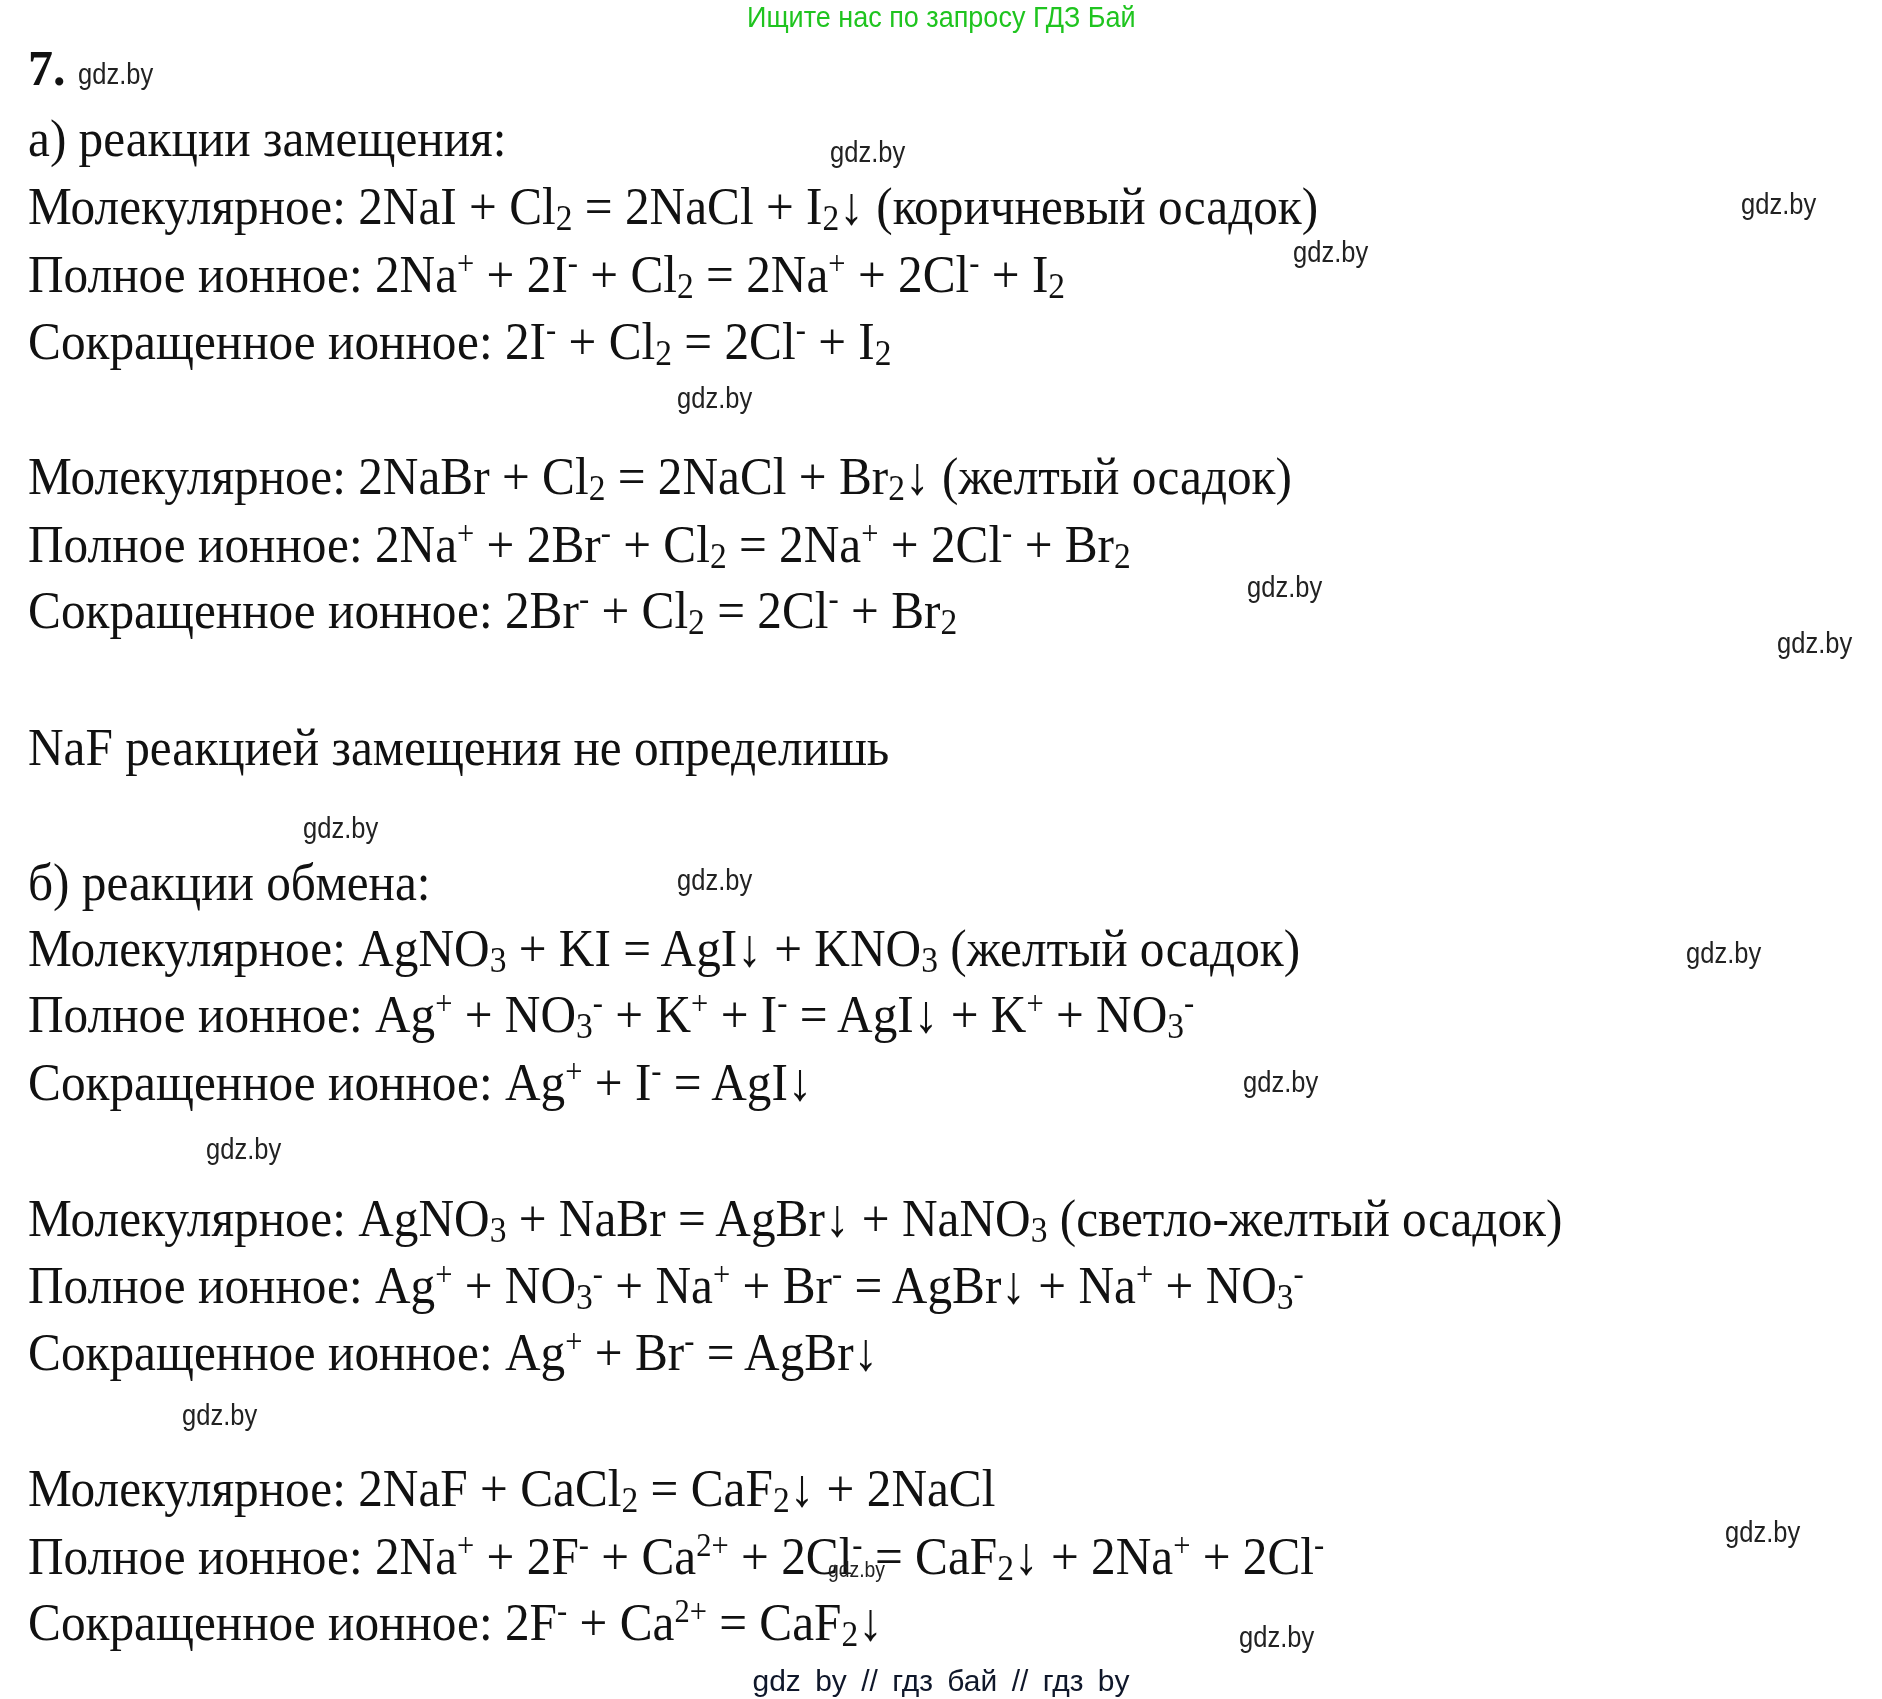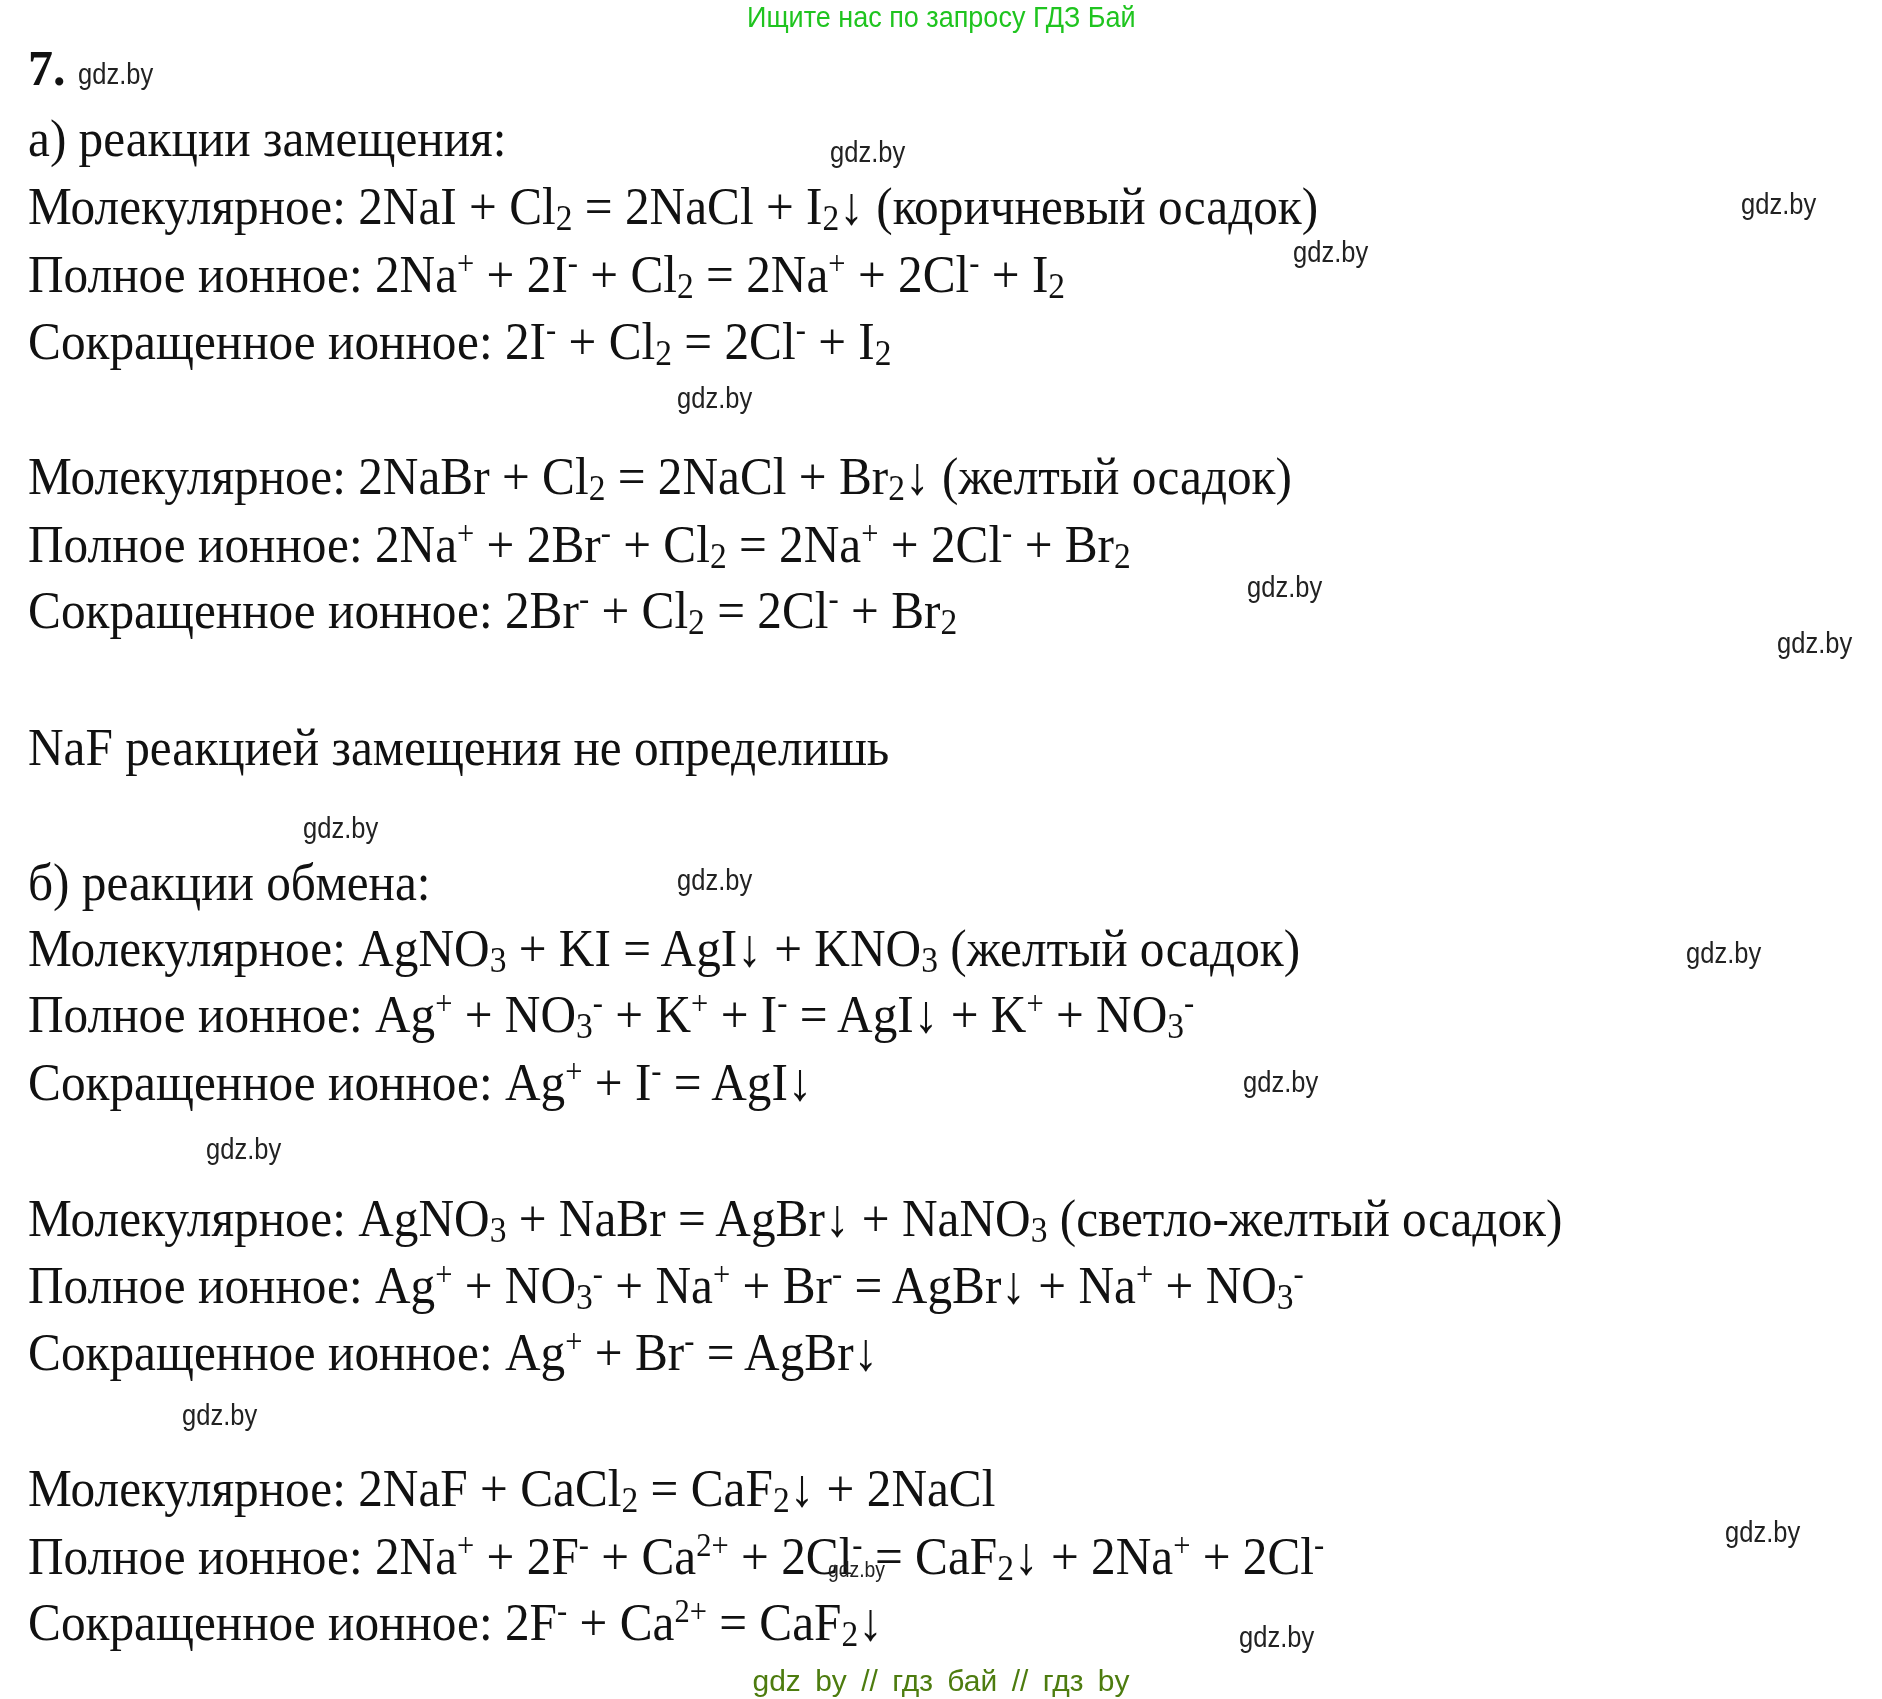--- a/index.html
+++ b/index.html
@@ -20,21 +20,21 @@
   }
   .line sub { font-size: 0.68em; vertical-align: -0.18em; line-height: 0; }
   .line sup { font-size: 0.62em; vertical-align: 0.55em; line-height: 0; }
   .wm {
     position: absolute; font-family: "Liberation Sans", sans-serif; font-size: 29px; line-height: 32px;
     color: #222; white-space: nowrap; transform: scaleX(0.88); transform-origin: 0 0;
   }
   .wm.small { font-size: 22px; line-height: 24px; }
   .footer {
     position: absolute; left: 0; top: 1664px; width: 1882px; text-align: center;
-    font-family: "Liberation Sans", sans-serif; font-size: 30px; line-height: 34px; color: #4d7c0f;
+    font-family: "Liberation Sans", sans-serif; font-size: 30px; line-height: 34px; color: #0f172a;
     word-spacing: 6px;
   }
 </style>
 </head>
 <body>
 
 <div class="header-note">Ищите нас по запросу ГДЗ Бай</div>
 <div class="task-num">7.</div>
 
 <div id="lines">

